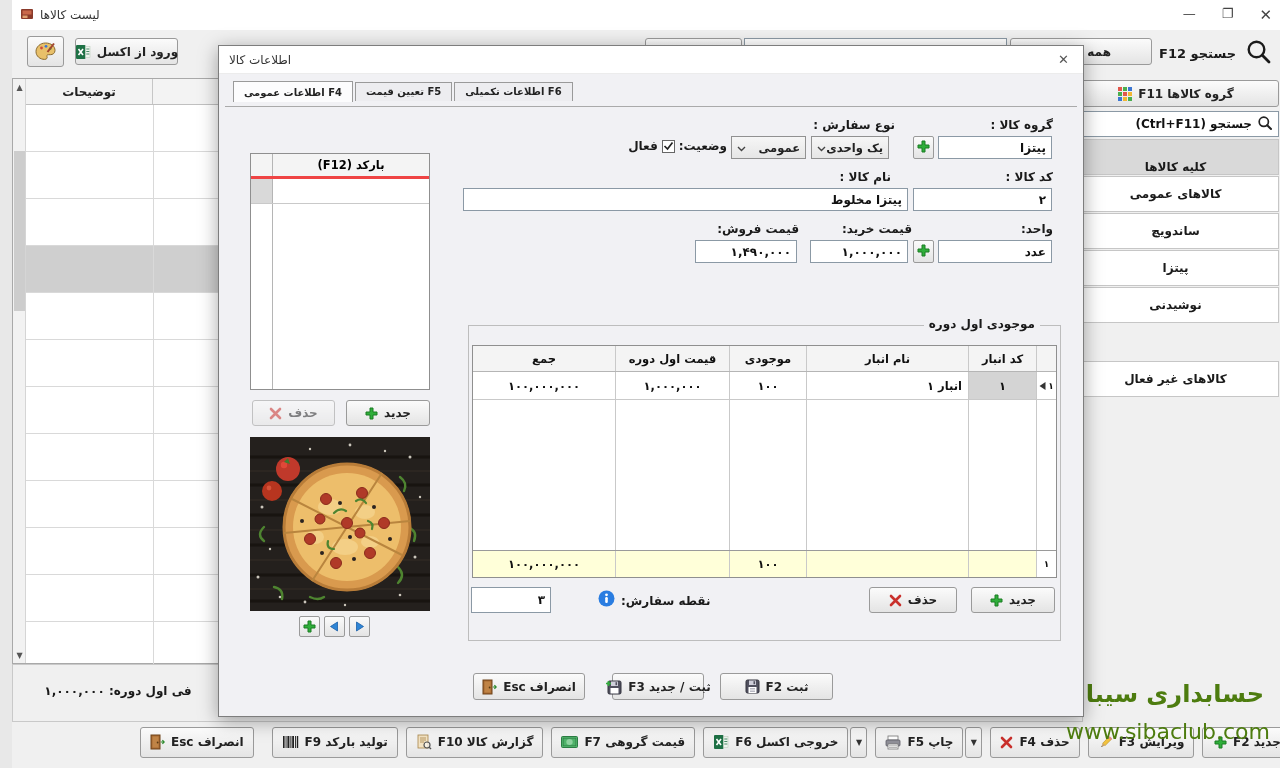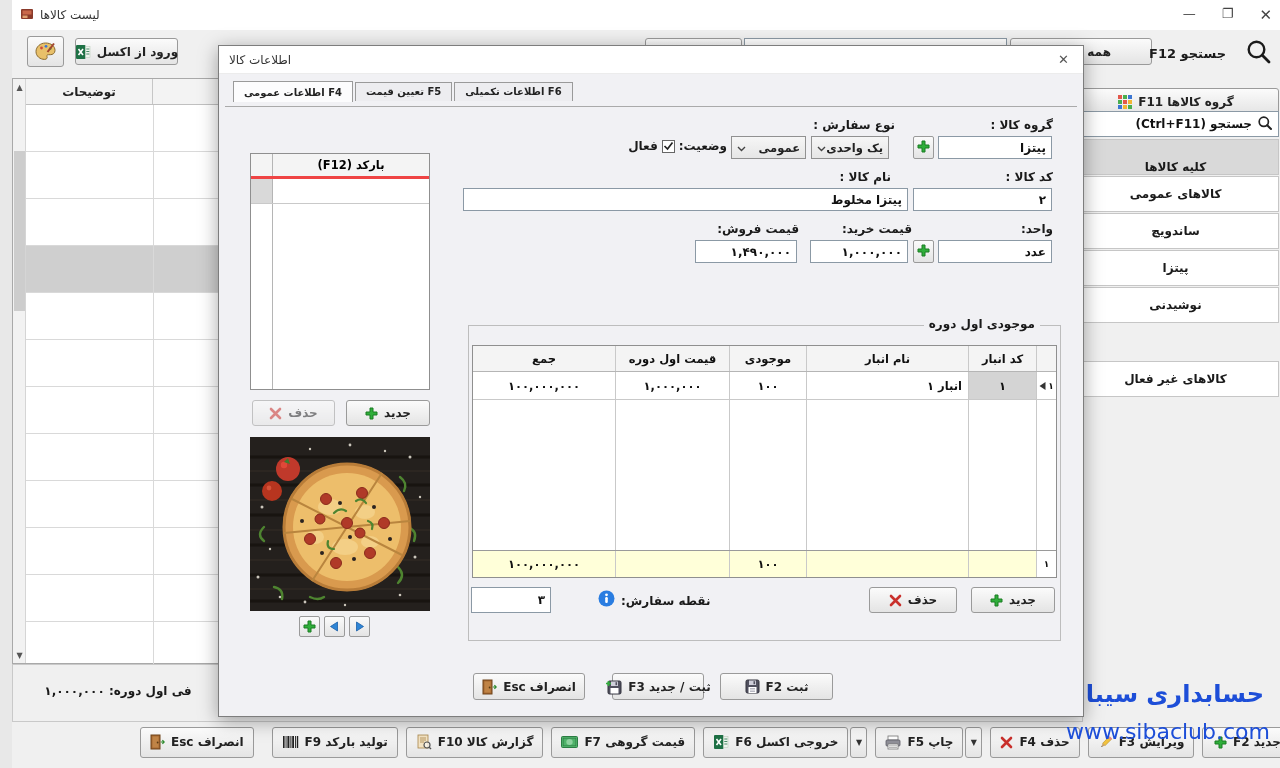--- a/index.html
+++ b/index.html
@@ -67,21 +67,21 @@
   .thead .tc { background:#f4f4f4; }
   .c-marker{width:20px;} .c-code{width:68px;} .c-name{width:162px;} .c-qty{width:77px;} .c-price{width:114px;} .c-total{flex:1;}
   
   .bctable { position:absolute; left:31px; top:107px; width:180px; height:237px; border:1px solid #8f8f8f; background:#fff; display:flex; flex-direction:column; direction:rtl; }
   .bc-head { height:25px; display:flex; direction:rtl; background:#f4f4f4; border-bottom:3px solid #ef4444; }
   .bc-main { flex:1; display:flex; align-items:center; justify-content:center; font-size:11.5px; font-weight:700; }
   .bc-narrow { width:22px; border-right:1px solid #b5b5b5; }
   .disabled { opacity:.55; cursor:default; }
   .navbtn { width:21px; height:21px; display:inline-flex; align-items:center; justify-content:center;
             background:linear-gradient(#fbfbfb,#e4e4e4); border:1px solid #9a9a9a; border-radius:2px; cursor:pointer; }
-  .watermark { color:#1d4ed8; position:absolute; z-index:6; pointer-events:none; white-space:nowrap; }
+  .watermark { color:#4d7c0f; position:absolute; z-index:6; pointer-events:none; white-space:nowrap; }
 </style>
 </head>
 <body>
 
 <div id="stage">
 
   <div class="titlebar">
     <div class="tleft">
       <span><svg width="14" height="14">
             <rect x="1" y="2" width="12" height="10" rx="1" fill="#8a3a2a"></rect>
@@ -118,21 +118,21 @@
             <rect x="10.5" y="2.5" width="4.5" height="11" fill="#eef4ee" stroke="#b5c9b5" stroke-width=".5"></rect>
             <path d="M11.3 5h3M11.3 7.5h3M11.3 10h3" stroke="#1e7145" stroke-width=".8"></path>
           </svg>
         </span>
     </div>
     <div class="btn abs" style="left:633px;top:8px;width:97px;height:27px;"></div>
     <div class="inputbox abs" style="left:732px;top:8px;width:263px;height:26px;"></div>
     <div class="btn abs" style="left:998px;top:8px;width:142px;height:27px;">
       <span>همه موارد</span>
     </div>
-    <div class="abs" style="right:20px;top:8px;display:flex;align-items:center;gap:19px;direction:rtl;">
+    <div class="abs" style="right:20px;top:8px;display:flex;align-items:center;gap:9px;direction:rtl;">
       <span class="ic"><svg width="27" height="27">
             <circle cx="11.5" cy="11.5" r="7.8" fill="none" stroke="#1a1a1a" stroke-width="2.4"></circle>
             <path d="M17.3 17.3 24 24" stroke="#1a1a1a" stroke-width="2.8" stroke-linecap="round"></path>
           </svg></span>
       <span class="lbl" style="font-size:13px;">جستجو F12</span>
     </div>
   </div>
 
   <div class="listpanel">
     <div class="lscroll">
@@ -181,21 +181,21 @@
       <div class="lrow">
           <span class="vline"></span>
         </div>
     </div>
   </div>
   <div class="statusbar">
     <div class="lbl abs" style="left:15px;top:19px;width:180px;text-align:center;">فی اول دوره: ۱,۰۰۰,۰۰۰</div>
   </div>
 
   <div class="abs" style="right:0;top:78px;width:209px;height:586px;background:#f0f0f0;">
-    <div class="btn abs" style="right:1px;top:2px;width:207px;height:27px;margin-top:8px;">
+    <div class="btn abs" style="right:1px;top:2px;width:207px;height:27px;">
       <span>گروه کالاها F11</span>
       <span class="ic">
           <svg width="15" height="15">
             <g>
               <rect x="1" y="1" width="4" height="4" fill="#e3574b"></rect>
               <rect x="6" y="1" width="4" height="4" fill="#4aae4e"></rect>
               <rect x="11" y="1" width="4" height="4" fill="#3b76d2"></rect>
               <rect x="1" y="6" width="4" height="4" fill="#4aae4e"></rect>
               <rect x="6" y="6" width="4" height="4" fill="#e3574b"></rect>
               <rect x="11" y="6" width="4" height="4" fill="#f2b632"></rect>

